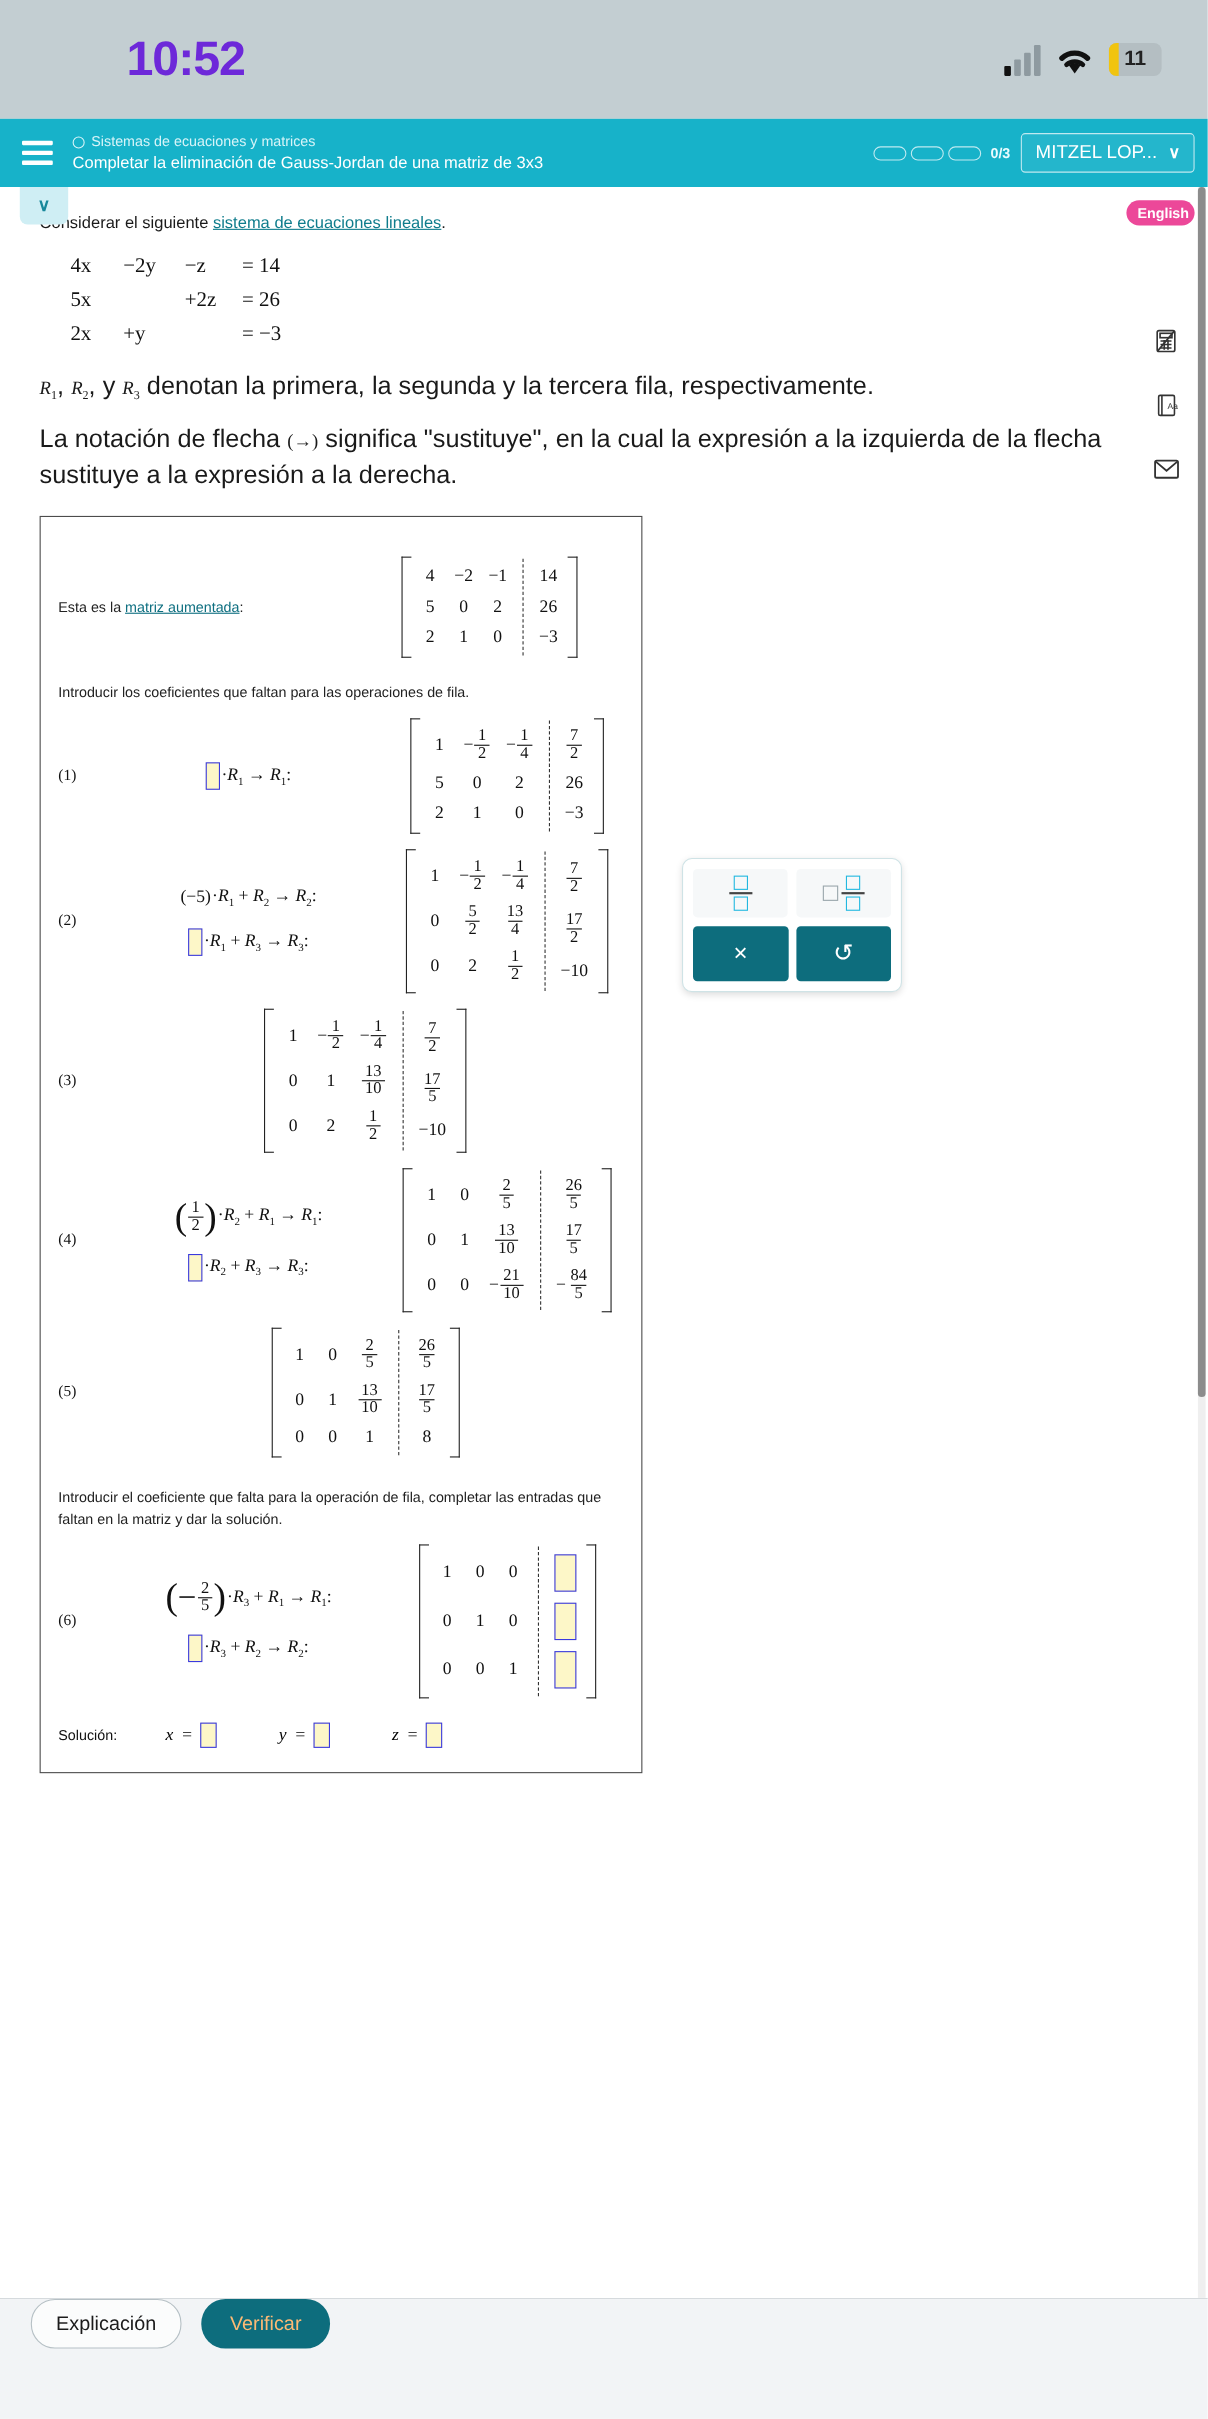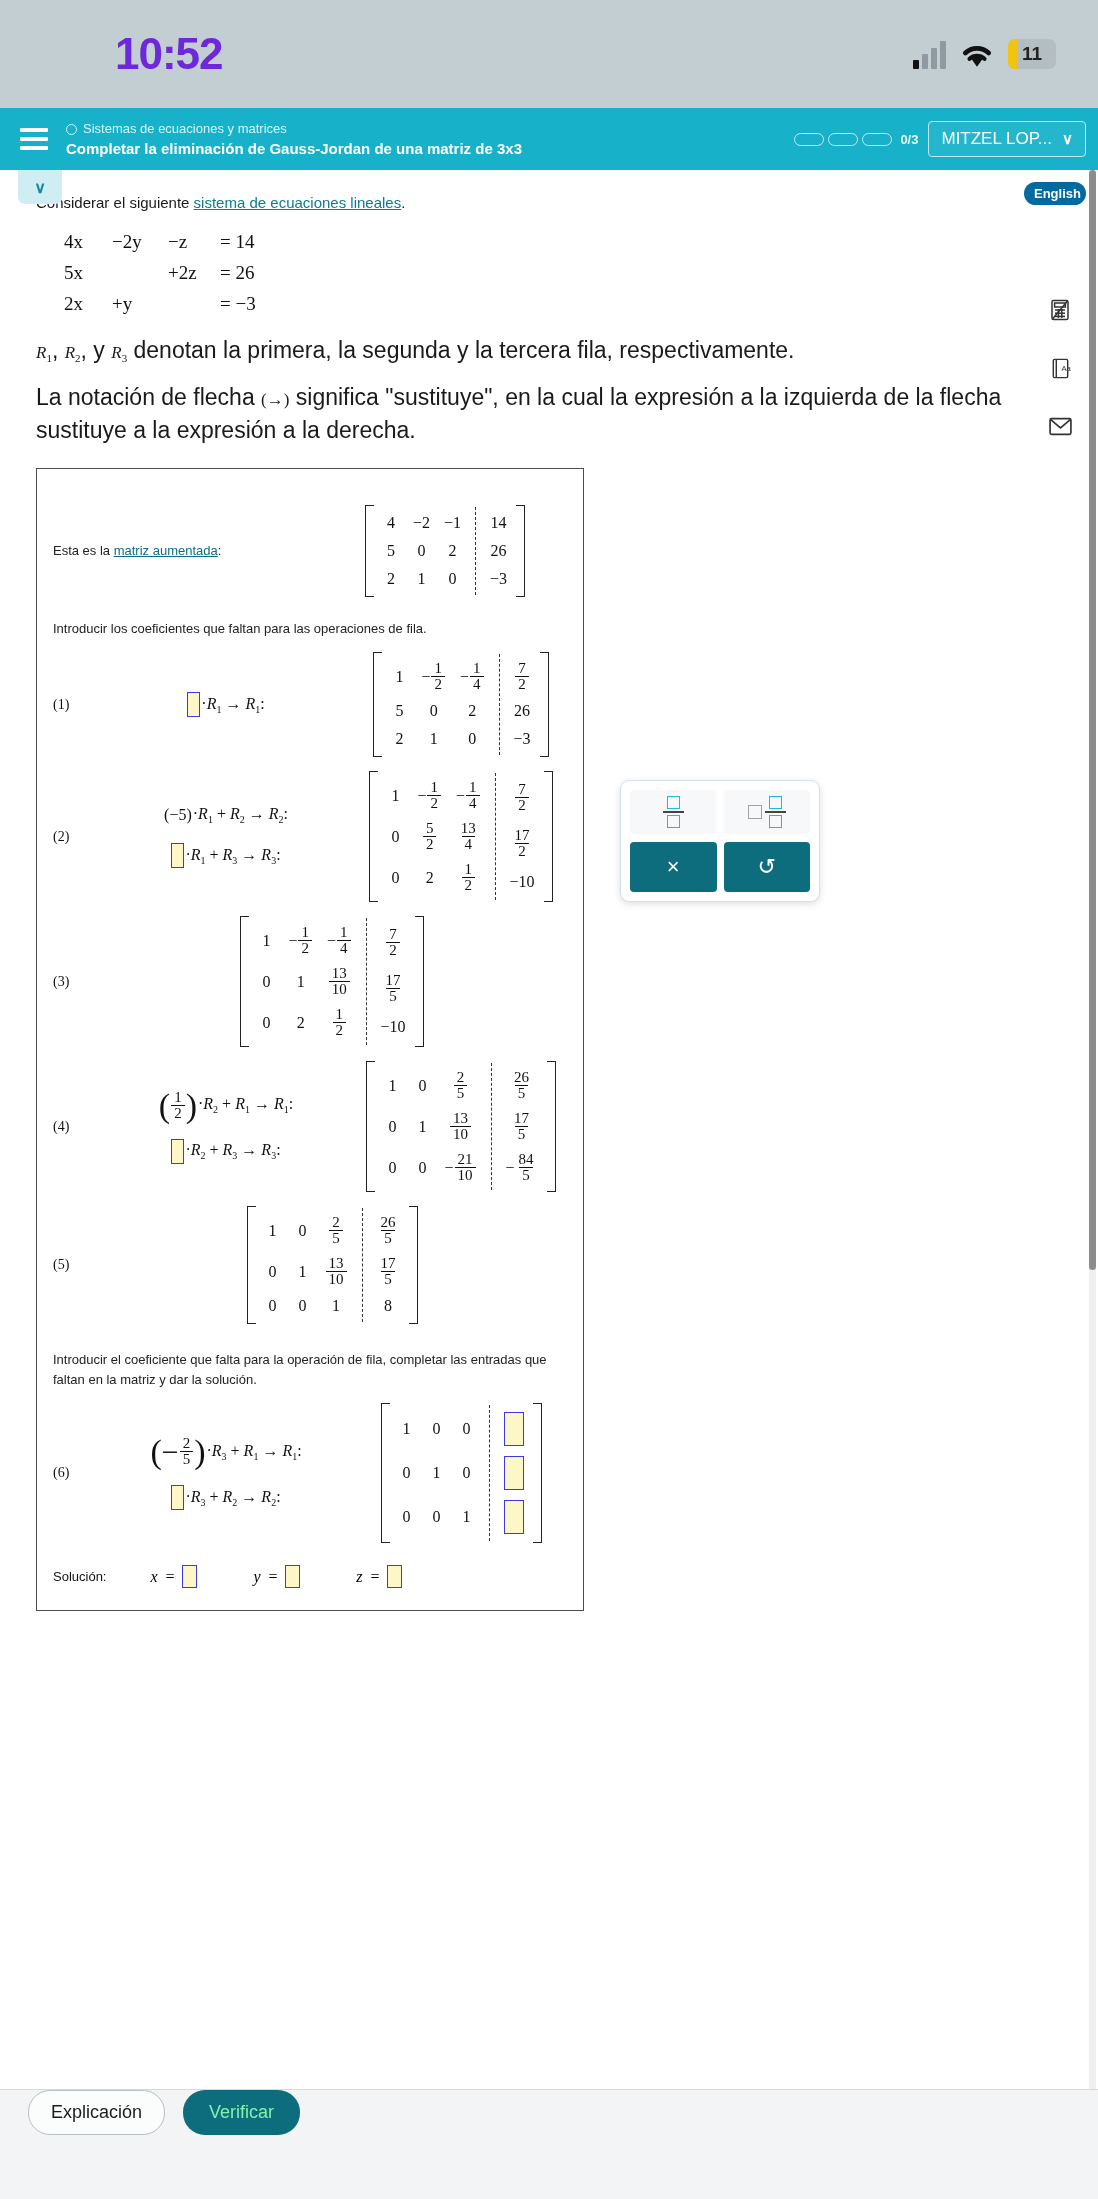--- a/index.html
+++ b/index.html
@@ -44,21 +44,21 @@
   
   .appbar {
     background: #17b2c9; height: 62px; display: flex;
     align-items: center; padding: 0 12px; position: relative;
   }
   .hamburger { width: 44px; display:flex; flex-direction: column; gap: 5px; align-items:center; padding: 0 6px; }
   .hamburger b { display:block; width: 28px; height: 4px; background: #fff; border-radius: 1px; }
   .appbar-titles { margin-left: 10px; flex: 1; }
   .breadcrumb { font-size: 13px; color: #d7f4f8; display: flex; align-items: center; gap: 6px; line-height: 1.3; }
   .bc-dot { width: 11px; height: 11px; border: 1.6px solid #d7f4f8; border-radius: 50%; display:inline-block; }
-  .appbar-title { font-size: 15px; font-weight: 700; color: #fff; margin-top: 2px; }
+  .appbar-title { font-size: 15px; font-weight: 400; color: #fff; margin-top: 2px; }
   .progress-wrap { display:flex; align-items:center; gap: 8px; margin-right: 10px; padding-left: 45px; }
   .pbars { display: flex; gap: 4px; }
   .pbars i { display:block; width: 30px; height: 13px; border: 1.6px solid #bfeaf1; border-radius: 7px; }
   .pcount { font-size: 13px; color: #eafcff; font-weight: 700; }
   .userbtn {
     border: 1.6px solid #bfe9f0; border-radius: 4px; color: #fff;
     font-size: 17px; padding: 7px 12px; display:flex; align-items:center; gap: 10px;
     background: rgba(255,255,255,0.06); white-space: nowrap;
   }
   .chev { font-size: 15px; font-weight: 700; }
@@ -164,21 +164,21 @@
   }
   .ftempl { display:flex; flex-direction: column; align-items:center; gap: 2px; }
   .ftempl .bx { width: 13px; height: 13px; border: 1.8px solid #22b8e0; }
   .ftempl .bar { width: 21px; height: 1.8px; background: #444; }
   .mixed { display:flex; align-items:center; gap: 3px; }
   .mixed .bxg { width: 14px; height: 14px; border: 1.8px solid #9aa6ab; }
 
   
   .rail { position: absolute; right: 12px; top: 0; width: 52px; z-index: 5; }
   .english-pill {
-    background: #0369a1; color: #fff; font-size: 13px; font-weight: 700;
+    background: #ec4899; color: #fff; font-size: 13px; font-weight: 700;
     border-radius: 13px; padding: 4px 10px; text-align: center; margin-top: 12px;
     white-space: nowrap; position: absolute; right: 0; width: 62px;
   }
   .rail-icon {
     width: 40px; height: 40px; border-radius: 50%;
     display: flex; align-items: center; justify-content: center;
     margin: 0 auto; position: absolute; right: 6px;
   }
   .ri-calc { top: 120px; }
   .ri-dict { top: 178px; }
@@ -193,21 +193,21 @@
   
   .footer {
     height: 110px; background: #f2f4f6; border-top: 1.5px solid #d5dadd;
     display: flex; align-items: flex-start; padding: 0 28px; gap: 18px;
   }
   .btn-outline {
     border: 1.5px solid #b6c0c5; background: #fbfcfc; color: #1b1b1b;
     border-radius: 22px; font-size: 18px; padding: 11px 22px;
   }
   .btn-solid {
-    background: #0d6d7d; color: #86efac; border: none;
+    background: #0d6d7d; color: #fdba74; border: none;
     border-radius: 22px; font-size: 18px; padding: 12px 26px; font-weight: 400;
   }
 </style>
 </head>
 <body>
 
 <div class="statusbar">
   <div class="clock">10:52</div>
   <div class="status-right">
     <div class="sig">

